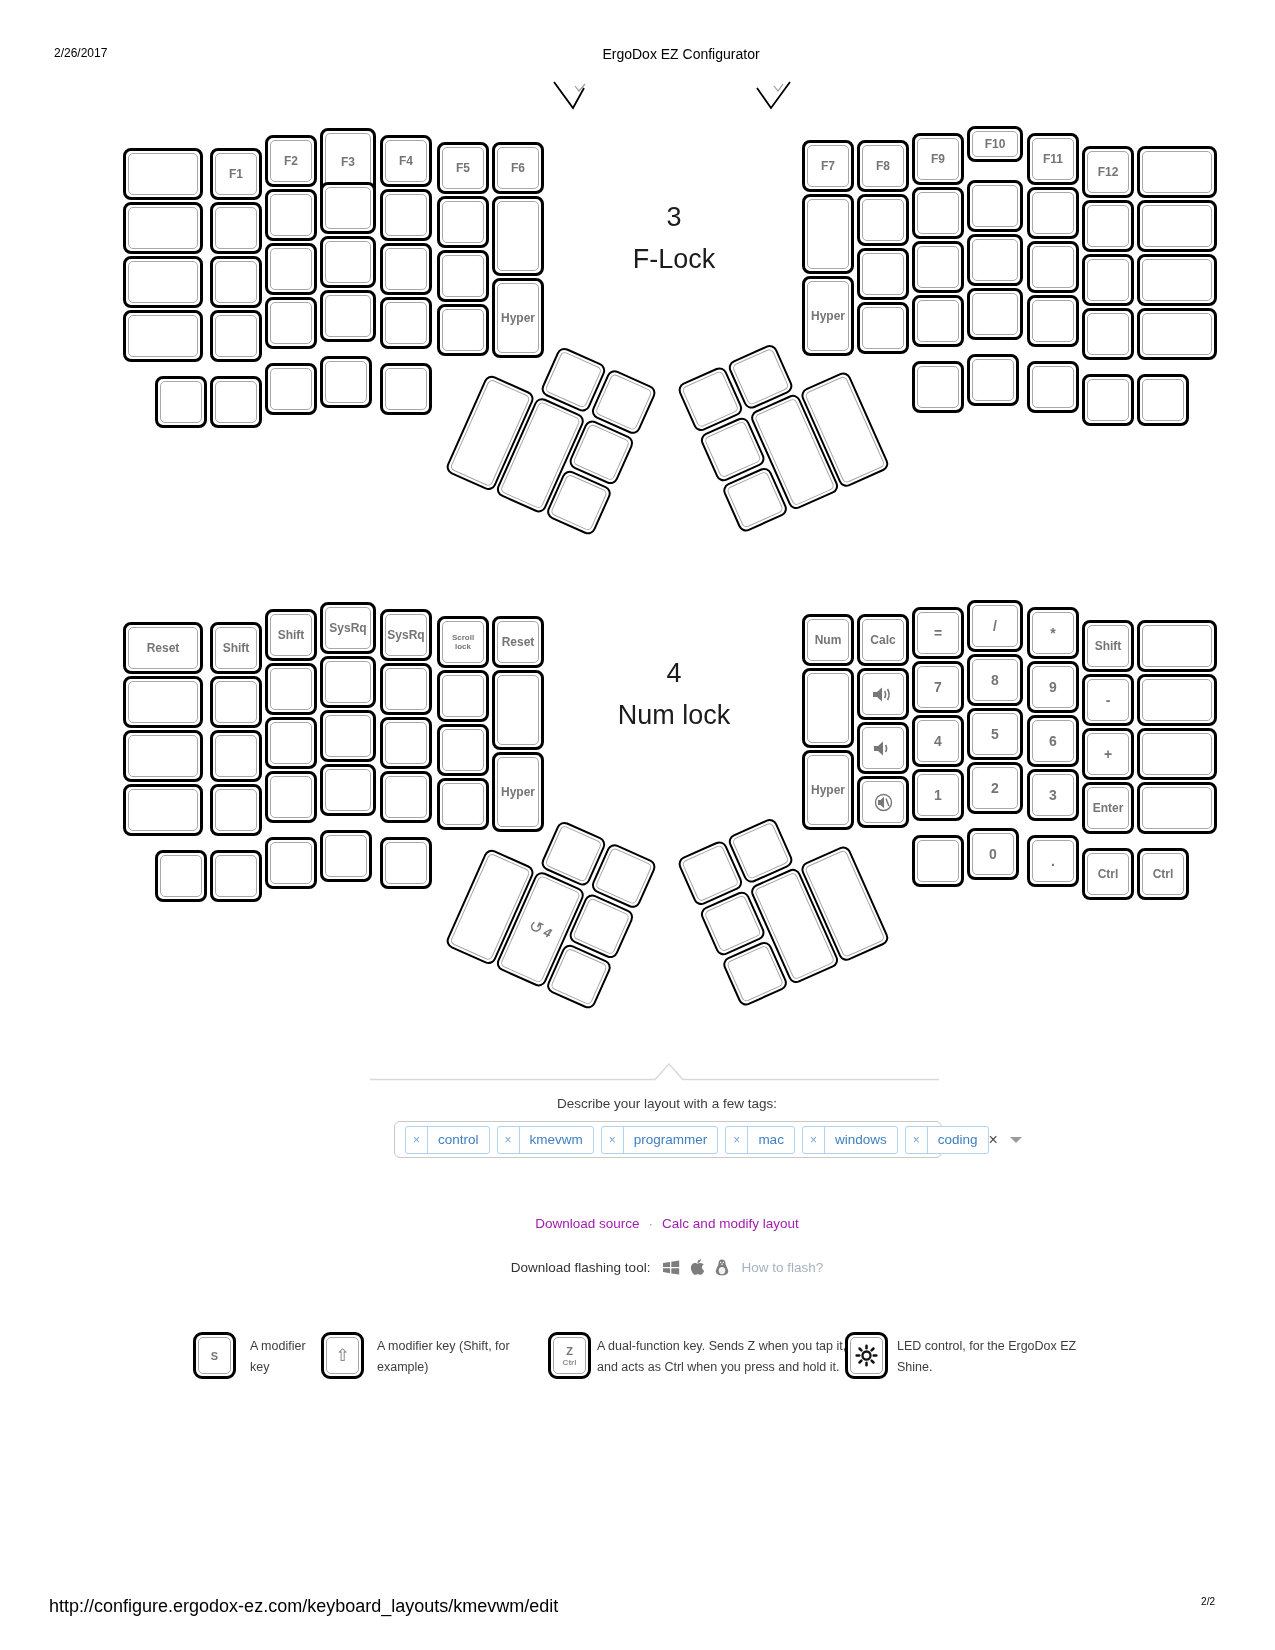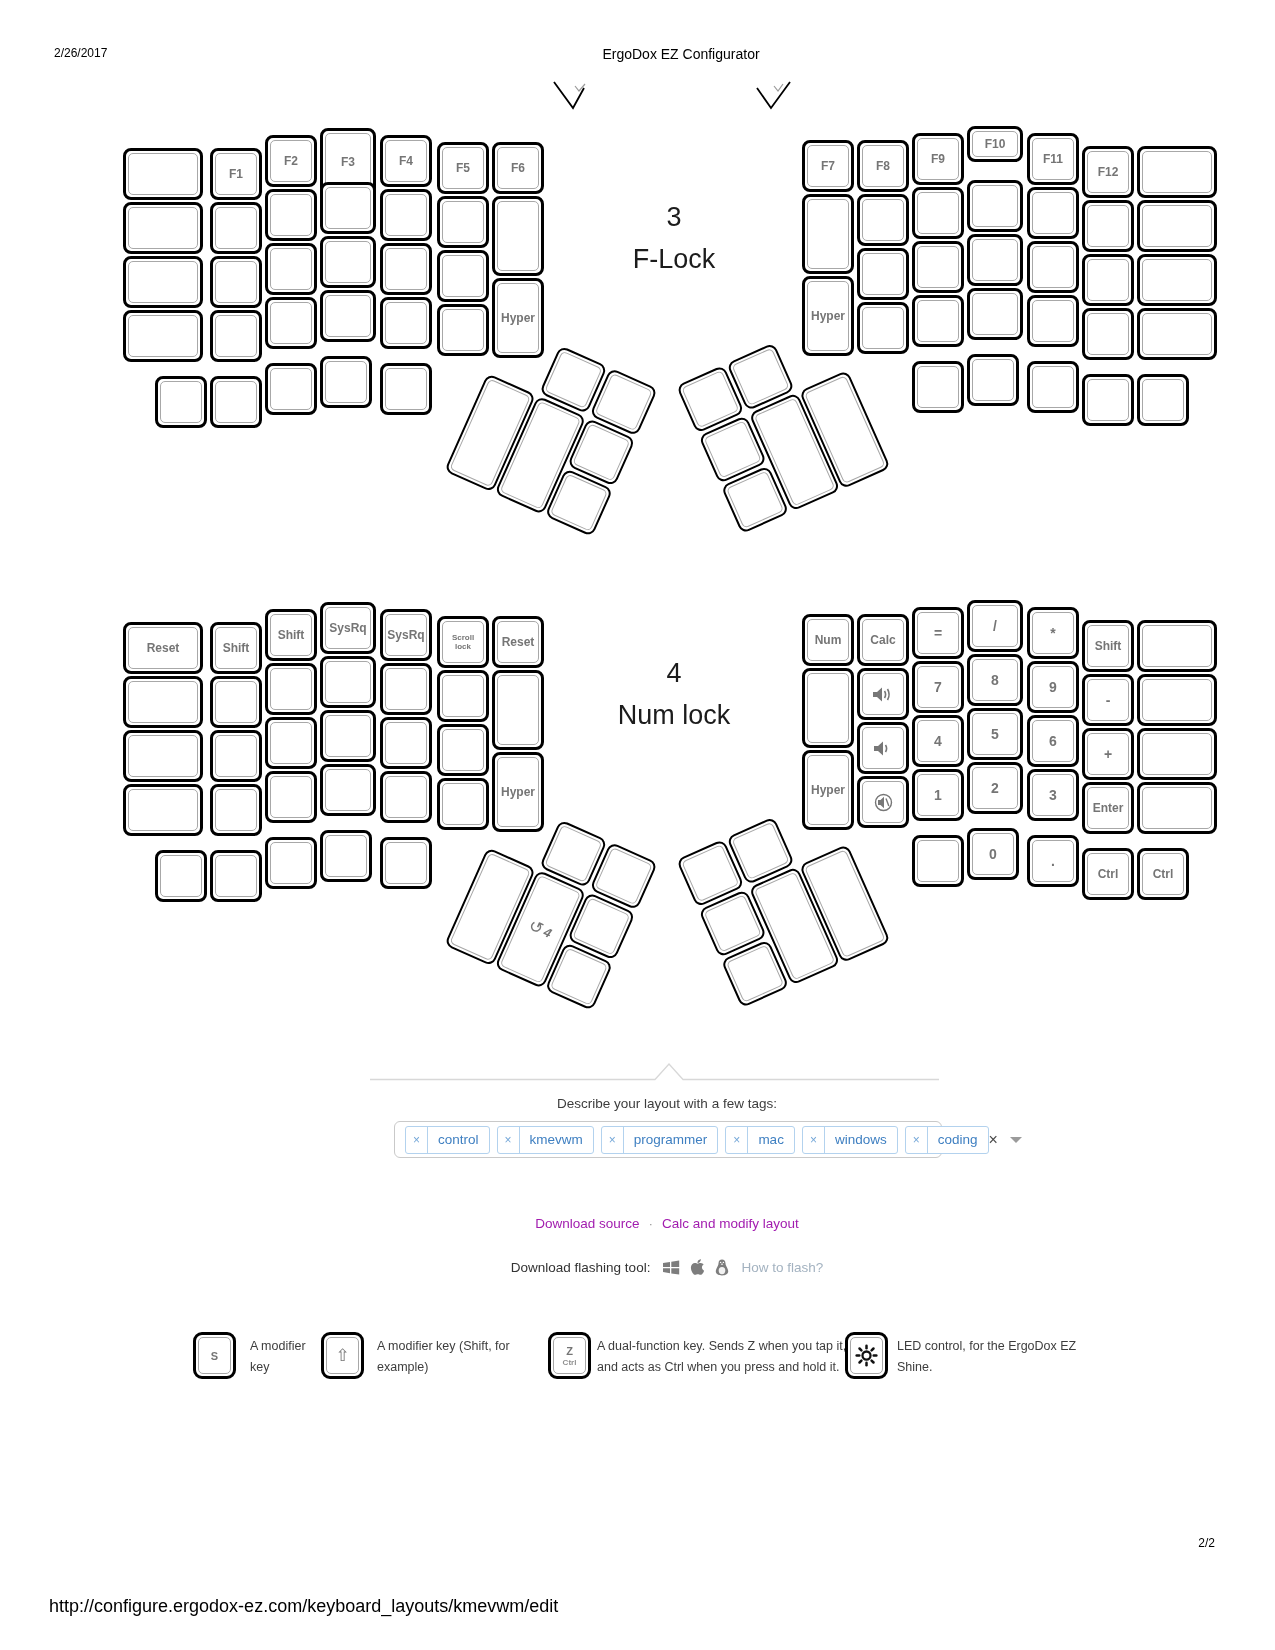--- a/index.html
+++ b/index.html
@@ -41,21 +41,21 @@
   .flash a{color:#a3b2c0;text-decoration:none;cursor:pointer}
   #osicons{display:flex;gap:10px;align-items:center}
   #osicons svg{display:block}
   
   .lkey{position:absolute;width:43px;height:47px;border:3px solid #000;border-radius:9px;background:#fff;box-sizing:border-box}
   .lkey .inner2{position:absolute;left:2px;right:2px;top:2px;bottom:2px;border:1.5px solid #a8a8a8;border-radius:5px;
       display:flex;flex-direction:column;align-items:center;justify-content:center;color:#757575;font-weight:bold;font-size:11px}
   .lkey .sub{font-size:8px;color:#8f8f8f;margin-top:1px;font-weight:bold}
   .ltext{position:absolute;font-size:12.5px;line-height:21px;color:#3d3d3d}
   .foot-url{position:absolute;left:49px;top:1596px;font-size:18px}
-  .foot-page{position:absolute;left:0;width:1215px;text-align:right;top:1536px;font-size:12px}
+  .foot-page{position:absolute;left:0;width:1215px;text-align:right;top:1596px;font-size:10px}
 </style>
 </head>
 <body>
 
 <div class="hdr-date">2/26/2017</div>
 <div class="hdr-title">ErgoDox EZ Configurator</div>
 
 <svg class="artifact" style="left:552px;top:80px" width="40" height="32">
   <path d="M2,2 L21,28 L32,8" stroke="#000" stroke-width="1.8" fill="none"></path>
   <path d="M23,6 l4,5 l6,-7" stroke="#9a9a9a" stroke-width="1.2" fill="none"></path>

